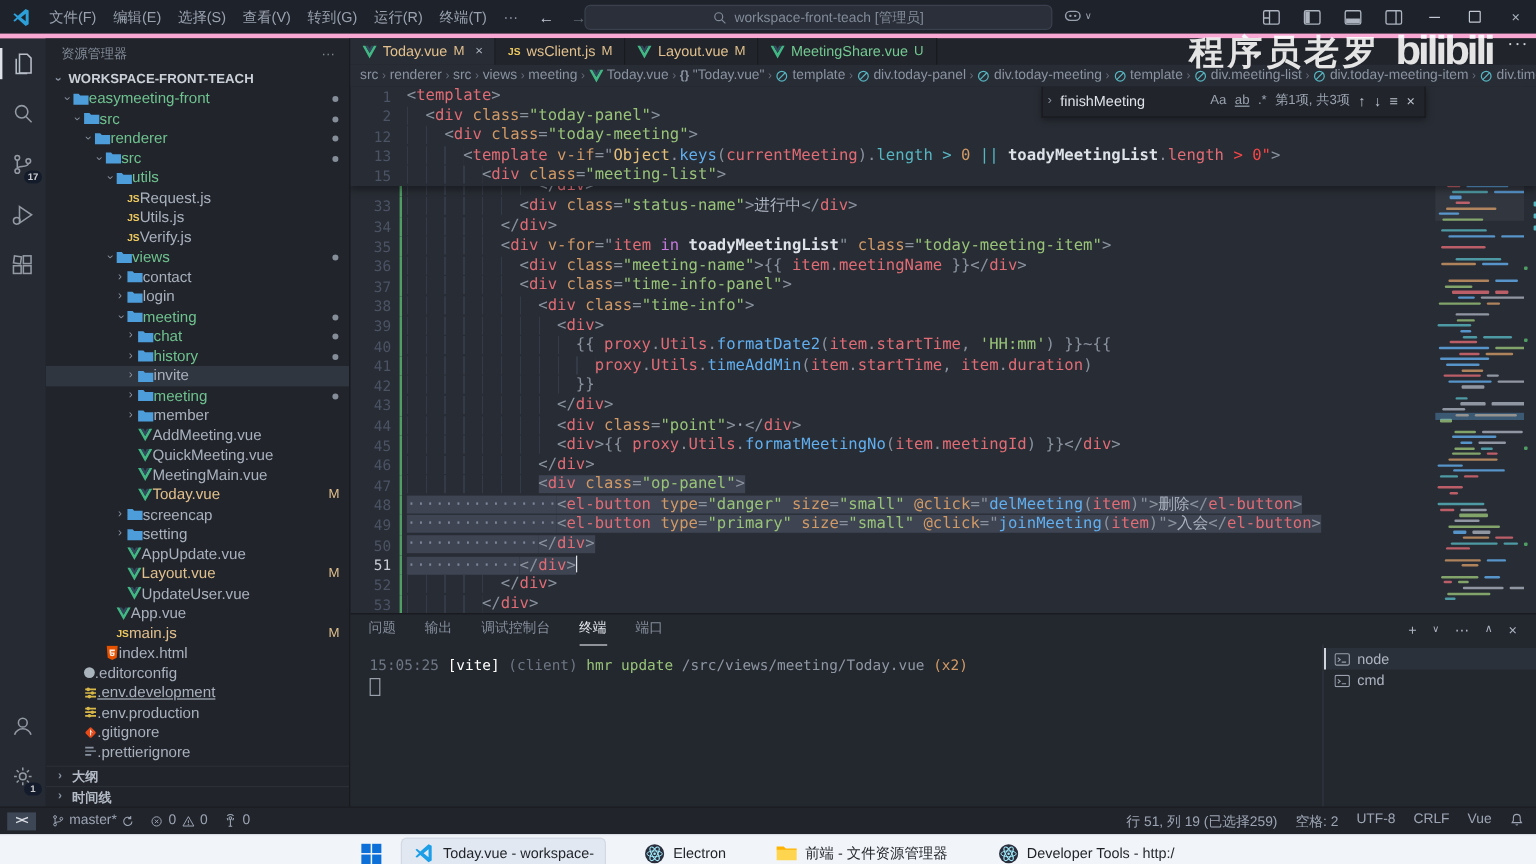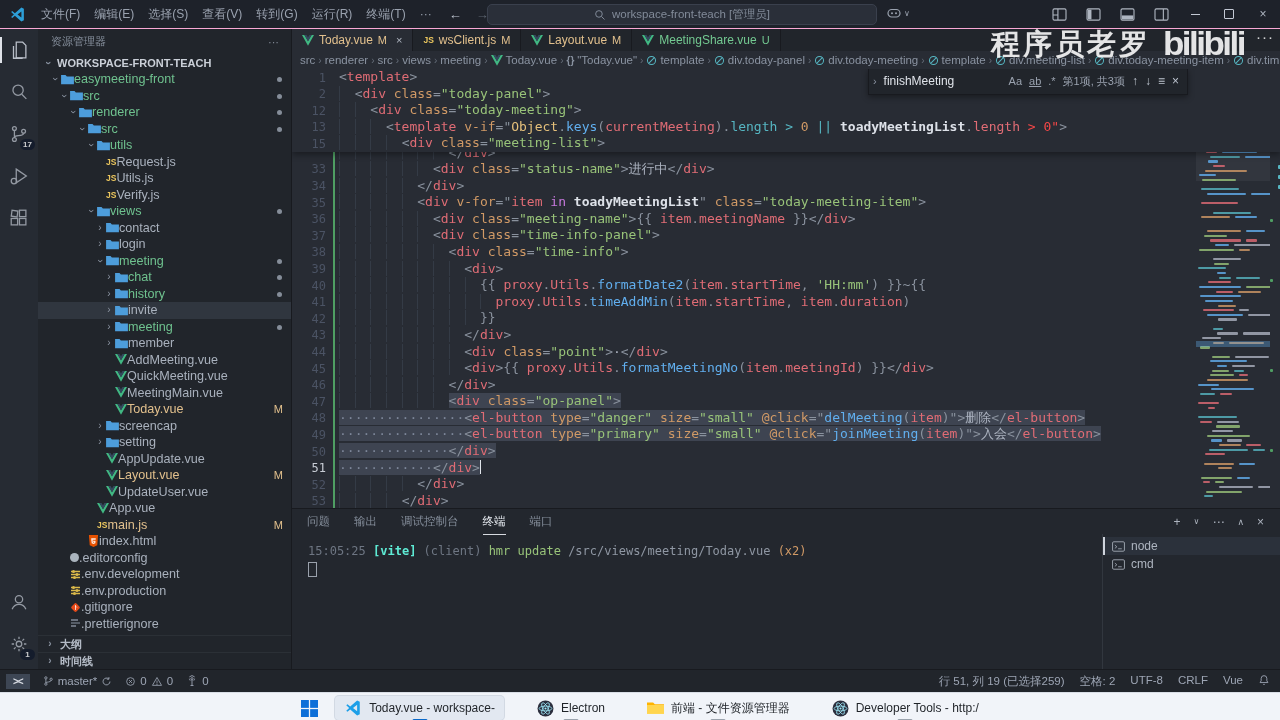--- a/index.html
+++ b/index.html
@@ -1,19 +1,19 @@
 <!DOCTYPE html>
 <html><head>
 <meta charset="utf-8">
 <style>
   html,body{margin:0;padding:0;background:#000;}
   #app{position:relative;width:1280px;height:720px;overflow:hidden;background:#282c34;
        font-family:"Liberation Sans","DejaVu Sans",sans-serif;color:#9da5b4;}
   
-  .titlebar{height:28px;background:#1e222a;border-bottom:1px solid #f9a8d4;display:flex;align-items:center;position:relative;font-size:12px;color:#9aa2af;}
+  .titlebar{height:28px;background:#1e222a;border-bottom:4px solid #f9a8d4;display:flex;align-items:center;position:relative;font-size:12px;color:#9aa2af;}
   .vslogo{width:17px;height:17px;margin:0 8px 0 9px;flex:none;}
   .menu{padding:0 7px;height:20px;line-height:20px;border-radius:4px;white-space:nowrap;}
   .navarrows{display:flex;gap:14px;margin-left:10px;font-size:13px;color:#c3c9d4;}
   .navarrows .dim{color:#5d6570;}
   .tb-search{position:absolute;left:487px;top:4px;width:388px;height:19px;background:#2a2f39;border:1px solid #3a404d;border-radius:5px;display:flex;align-items:center;justify-content:center;gap:6px;color:#828b99;font-size:11.5px;}
   .copilot{position:absolute;left:886px;top:5px;display:flex;align-items:center;gap:2px;color:#9aa2af;}
   .winctl{position:absolute;right:0;top:0;height:28px;display:flex;align-items:center;}
   .winctl .wbtn{width:34px;height:28px;display:flex;align-items:center;justify-content:center;color:#aeb5c0;}
   .lay-ico{width:15px;height:13px;}
   .glyph-min{display:inline-block;width:9px;height:1px;background:#c3c9d4;}
@@ -87,21 +87,21 @@
   .find .opt.ul{text-decoration:underline;}
   .find .matches{color:#9aa2af;font-size:11px;white-space:nowrap;}
   .find .fbtn{color:#bdc4cf;font-size:12px;}
   
   .panel{height:160px;background:#23272e;border-top:1px solid #181a1f;display:flex;flex:none;position:relative;}
   .panel-main{flex:1;min-width:0;}
   .phead{height:25px;display:flex;align-items:center;gap:24px;padding-left:15px;font-size:11.5px;color:#848d9a;}
   .ptab{height:25px;line-height:25px;}
   .ptab.active{color:#e4e8ee;border-bottom:1px solid #d7dae0;}
   .tbody{padding:9px 0 0 16px;font-family:"DejaVu Sans Mono","Liberation Mono",monospace;font-size:12px;line-height:17px;}
-  .tc-dim{color:#6e7683;} .tc-vite{color:#5eead4;font-weight:bold;} .tc-green{color:#98c379;}
+  .tc-dim{color:#6e7683;} .tc-vite{color:#ffffff;font-weight:normal;} .tc-green{color:#98c379;}
   .tc-path{color:#8f97a3;} .tc-orange{color:#d19a66;}
   .tcur{display:inline-block;width:7px;height:13px;border:1px solid #9aa1ac;margin-top:2px;}
   .panel-right{width:178px;flex:none;display:flex;flex-direction:column;}
   .pr-icons{height:25px;display:flex;align-items:center;justify-content:flex-end;gap:13px;padding-right:16px;color:#aeb5c0;font-size:12px;}
   .pr-list{border-left:1px solid #32373f;flex:1;padding-top:3px;}
   .trm{height:18px;display:flex;align-items:center;gap:6px;padding-left:9px;font-size:12px;color:#aeb5c0;}
   .trm.sel{background:#2b313b;box-shadow:inset 2px 0 0 #cfd4dc;}
   
   .statusbar{height:22px;background:#21252b;border-top:1px solid #181a1f;display:flex;align-items:center;font-size:11.5px;color:#9da5b4;padding:0 10px 0 6px;}
   .sgroup{display:flex;align-items:center;gap:13px;}
@@ -539,21 +539,21 @@
             </span>
             <span class="tlabel">index.html</span>
           </div>
           <div class="trow" style="padding-left: 20px;">
             <span class="chev"></span>
             <span style="display: inline-flex; align-items: center;">
               <span class="ico-ec"></span>
             </span>
             <span class="tlabel">.editorconfig</span>
           </div>
-          <div class="trow" style="padding-left: 20px;">
+          <div class="trow" style="padding-left: 20px; text-decoration: underline;">
             <span class="chev"></span>
             <span style="display: inline-flex; align-items: center;">
               <svg xmlns="http://www.w3.org/2000/svg" width="11" height="11" viewBox="0 0 11 11">
                 <g stroke="#d9b84a" stroke-width="1.4">
                   <path d="M1 2.5h9M1 5.5h9M1 8.5h9"></path>
                 </g>
                 <g fill="#d9b84a">
                   <circle cx="3.5" cy="2.5" r="1.5"></circle>
                   <circle cx="7" cy="5.5" r="1.5"></circle>
                   <circle cx="4.5" cy="8.5" r="1.5"></circle>

